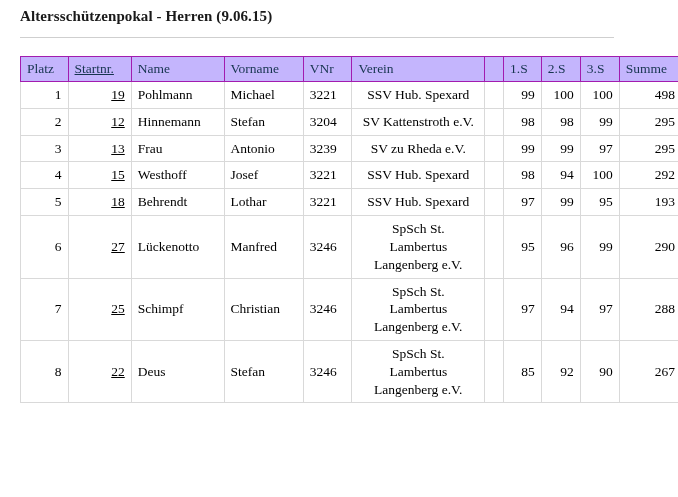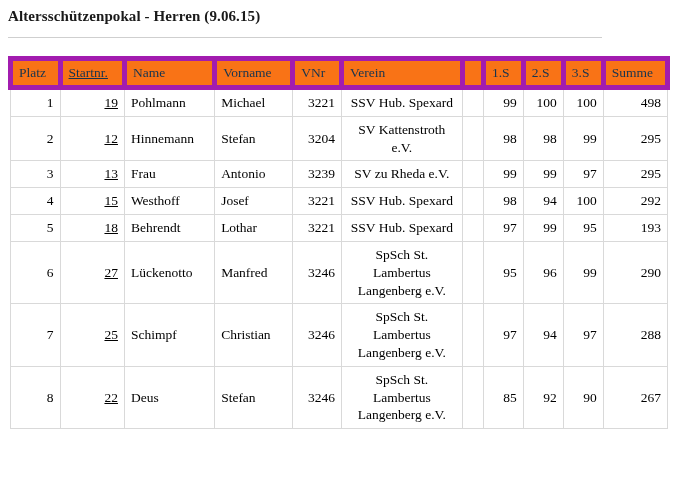--- a/index.html
+++ b/index.html
@@ -12,20 +12,21 @@
     height: 497px;
     font-family: "Liberation Serif", serif;
     color: #000000;
     overflow: hidden;
   }
   .page {
     position: relative;
     width: 610px;
     height: 497px;
     box-sizing: border-box;
+    margin-left: 12px;
   }
   .title {
     font-family: "Liberation Serif", serif;
     font-size: 15px;
     font-weight: bold;
     color: #1a1a1a;
     padding: 8px 0 0 8px;
     letter-spacing: 0.1px;
   }
   .rule {
@@ -37,42 +38,42 @@
   .table-wrap {
     margin: 18px 8px 0 8px;
   }
   table.results {
     border-collapse: collapse;
     width: 662px;
     font-size: 13.5px;
     font-family: "Liberation Serif", serif;
   }
   table.results th {
-    background: #f97316;
+    background: #c4b5fd;
     color: #16344f;
     font-weight: normal;
     font-size: 13.5px;
-    border: 5px solid #a21caf;
+    border: 1px solid #a21caf;
     padding: 4px 6px;
     text-align: left;
     white-space: nowrap;
   }
   table.results td {
     border: 1px solid #d9d9d9;
     padding: 4px 6px;
     vertical-align: middle;
     background: #ffffff;
     line-height: 1.32;
   }
   
   .c-platz { text-align: right; width: 40px; }
   .c-start { text-align: right; width: 58px; text-decoration: underline; }
   .c-name  { text-align: left;  width: 92px; }
   .c-vorname { text-align: left; width: 78px; }
-  .c-vnr { text-align: right; width: 42px; }
+  .c-vnr { text-align: left; width: 42px; }
   .c-verein { text-align: center; width: 158px; }
   .c-s { text-align: right; width: 30px; }
   .c-summe { text-align: right; width: 55px; }
 
   th.c-platz, th.c-start, th.c-s, th.c-summe { text-align: left; }
   th.c-s { text-align: left; }
 
   .header-spacer {
     background: #ffffff;
     border: 1px solid #ffffff;

